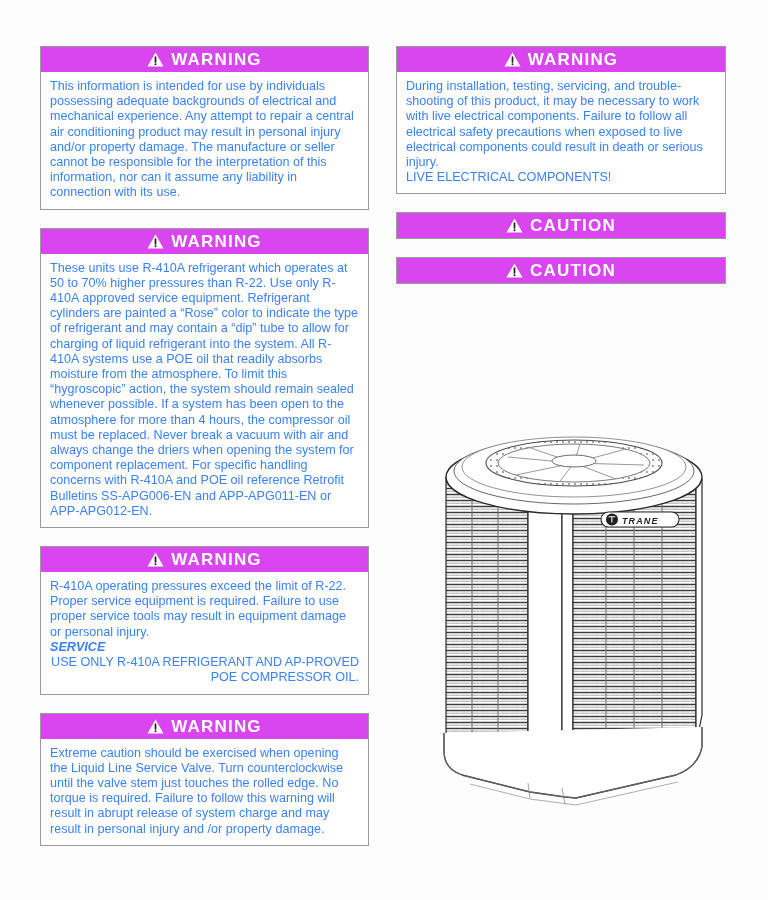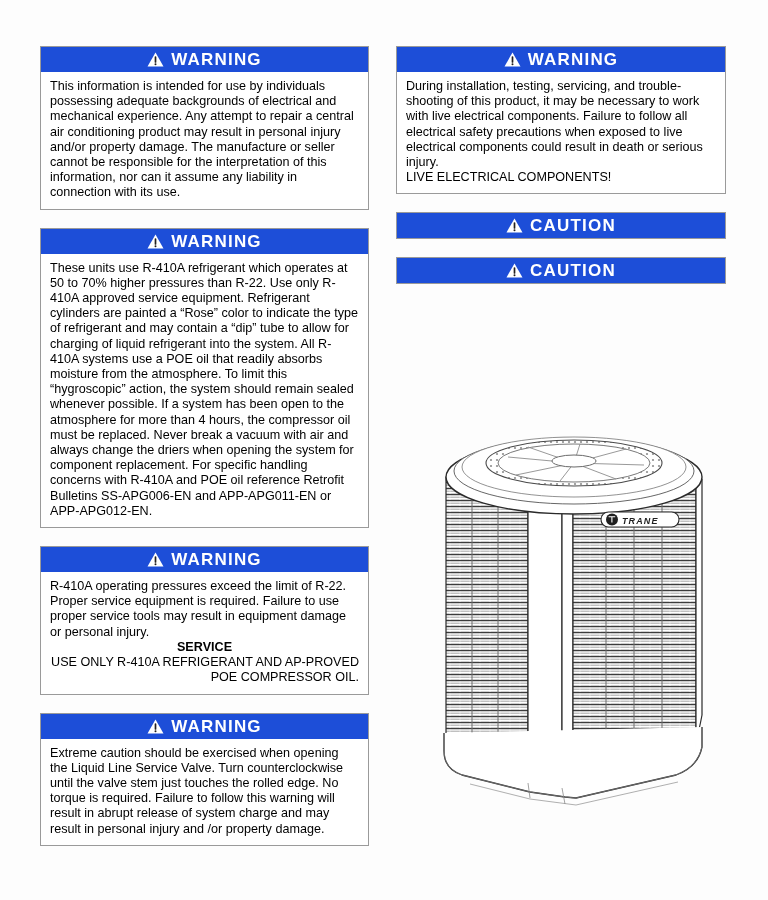--- a/index.html
+++ b/index.html
@@ -21,21 +21,21 @@
   .col-left  { position: absolute; left: 40px;  top: 46px; width: 329px; }
   .col-right { position: absolute; left: 396px; top: 46px; width: 330px; }
 
   
   .safety-box {
     border: 1px solid #9a9a9a;
     background: #ffffff;
     margin-bottom: 18px;
   }
   .safety-head {
-    background: #1d4ed8;
+    background: #d946ef;
     color: #ffffff;
     height: 25px;
     display: flex;
     align-items: center;
     justify-content: center;
     gap: 7px;
     letter-spacing: 0.6px;
   }
   .safety-head .word {
     font-size: 17px;
@@ -48,26 +48,26 @@
     width: 17px; height: 15px;
     position: relative;
     flex: 0 0 auto;
   }
   .tri svg { display: block; }
 
   .safety-body {
     padding: 7px 9px 8px 9px;
     font-size: 12.6px;
     line-height: 15.2px;
-    color: #000000;
+    color: #3b82f6;
     text-align: left;
   }
   .safety-body p { margin: 0; }
   .safety-body p.center { text-align: right; }
-  .safety-body p.bold-center { text-align: center; font-weight: bold; }
+  .safety-body p.bold-center { font-weight: bold; font-style: italic; }
 
   
   #illustration {
     position: absolute;
     left: 410px;
     top: 415px;
     width: 330px;
     height: 420px;
   }
   #illustration svg { display: block; width: 330px; height: 420px; }

